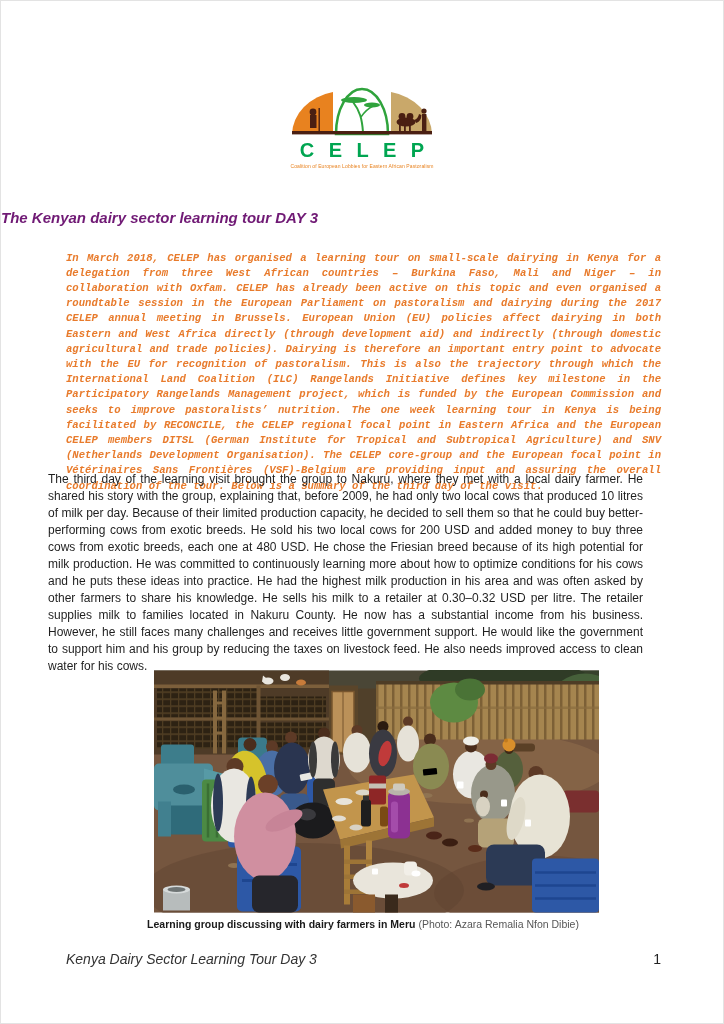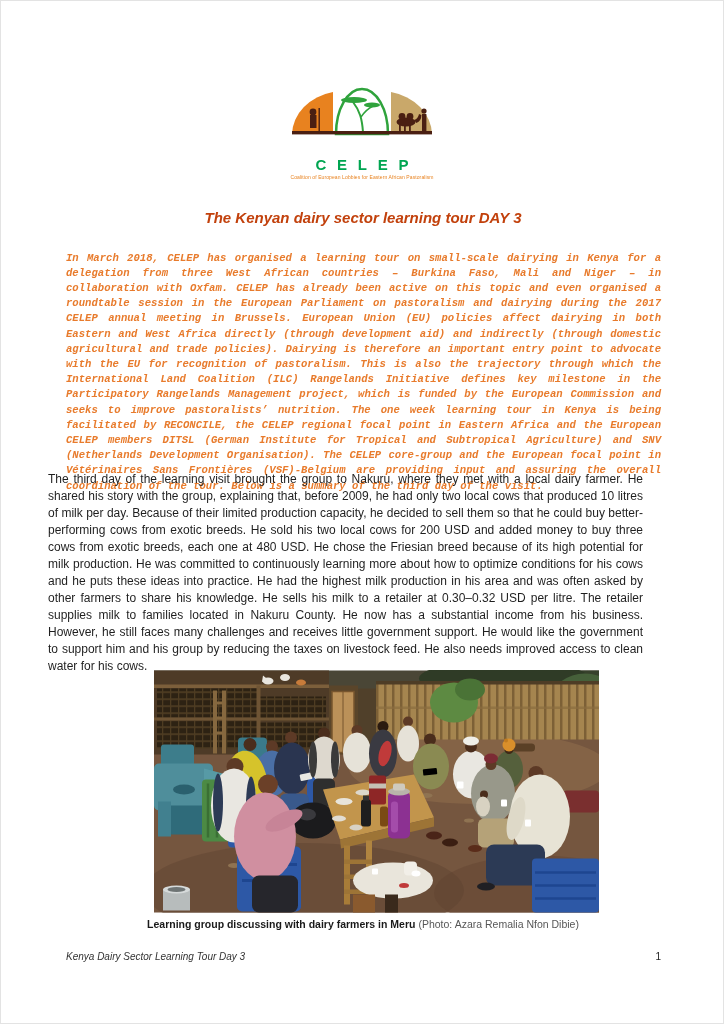--- a/index.html
+++ b/index.html
@@ -12,32 +12,31 @@
     box-sizing:border-box;
     border:1px solid #e3e3e3;
   }
   
   .logo-block{
     position:absolute;top:86px;left:50%;transform:translateX(-50%);
     width:170px;text-align:center;
   }
   .logo-block svg{display:block;margin:0 auto;}
   .logo-acronym{
-    font-weight:bold;font-size:15px;color:#00A551;
-    letter-spacing:0.72em;text-indent:0.72em;margin-top:19px;
+    font-weight:bold;font-size:20px;color:#00A551;
+    letter-spacing:0.72em;text-indent:0.72em;margin-top:2px;
   }
   .logo-tagline{
     font-size:5px;color:#E8821F;margin-top:1px;white-space:nowrap;
     letter-spacing:0.02em;
   }
   
   .doc-title{
     position:absolute;top:198px;left:0;width:724px;
-    text-align:center;
-    color:#c2410c;font-size:15px;font-weight:bold;font-style:italic;
+    color:#701a75;font-size:15px;font-weight:bold;font-style:italic;
   }
   
   .intro-par{
     position:absolute;top:239px;left:65px;width:595px;
     color:#E87B2C;font-size:10.6px;line-height:15.2px;
     font-weight:bold;font-style:italic;text-align:justify;font-family:Liberation Mono, monospace;
   }
   .body-par{
     position:absolute;top:458px;left:47px;width:595px;
     color:#1f1f1f;font-size:12px;line-height:17px;
@@ -52,21 +51,21 @@
   .photo-caption{
     position:absolute;top:917px;left:0;width:724px;text-align:center;
     font-size:10.5px;color:#1a1a1a;
   }
   .photo-caption .cap-bold{font-weight:bold;}
   .photo-caption .cap-credit{color:#575757;margin-left:3px;}
   
   .doc-footer{
     position:absolute;top:950px;left:65px;width:595px;
     display:flex;justify-content:space-between;align-items:baseline;
-    font-size:10px;color:#333333;
+    font-size:14px;color:#333333;
   }
   .footer-title{font-style:italic;}
   .footer-page{font-style:normal;color:#222;}
 </style>
 </head>
 <body>
 
 <div class="page">
 
   <header class="logo-block">

